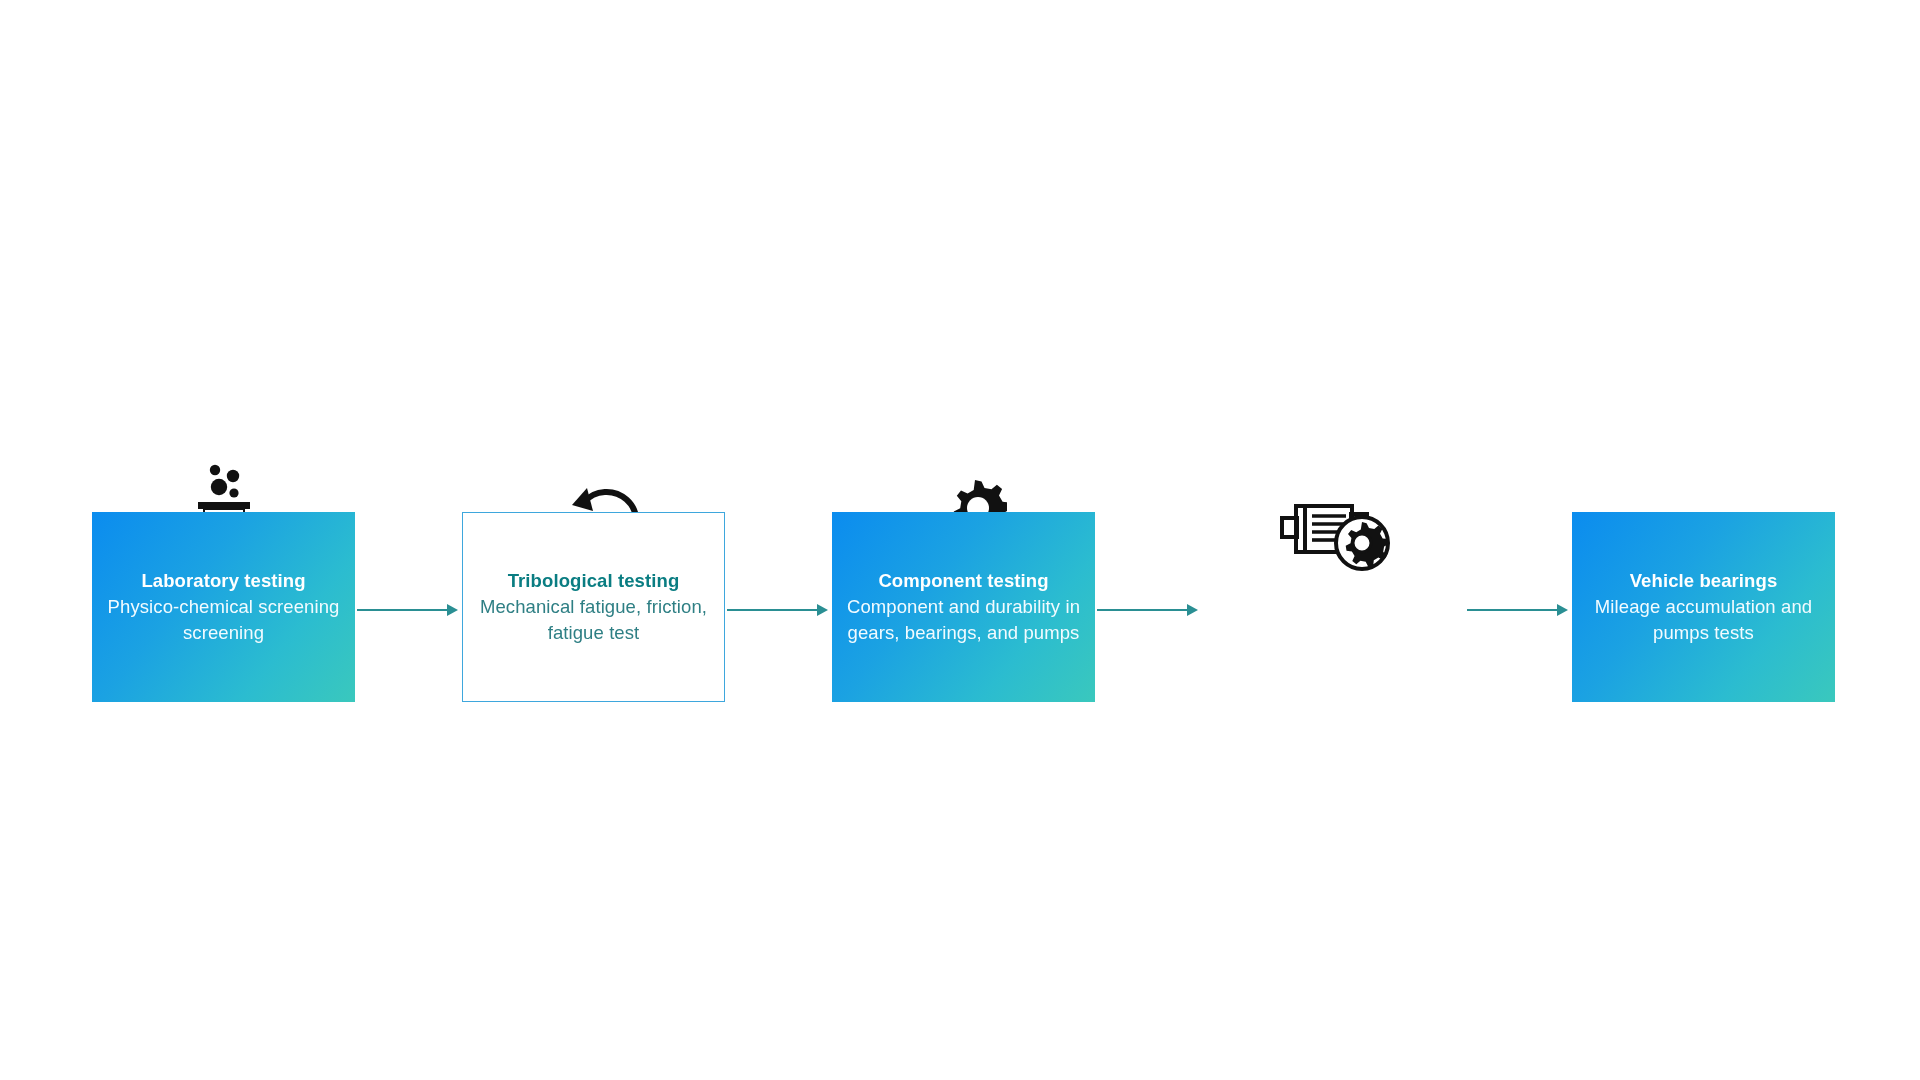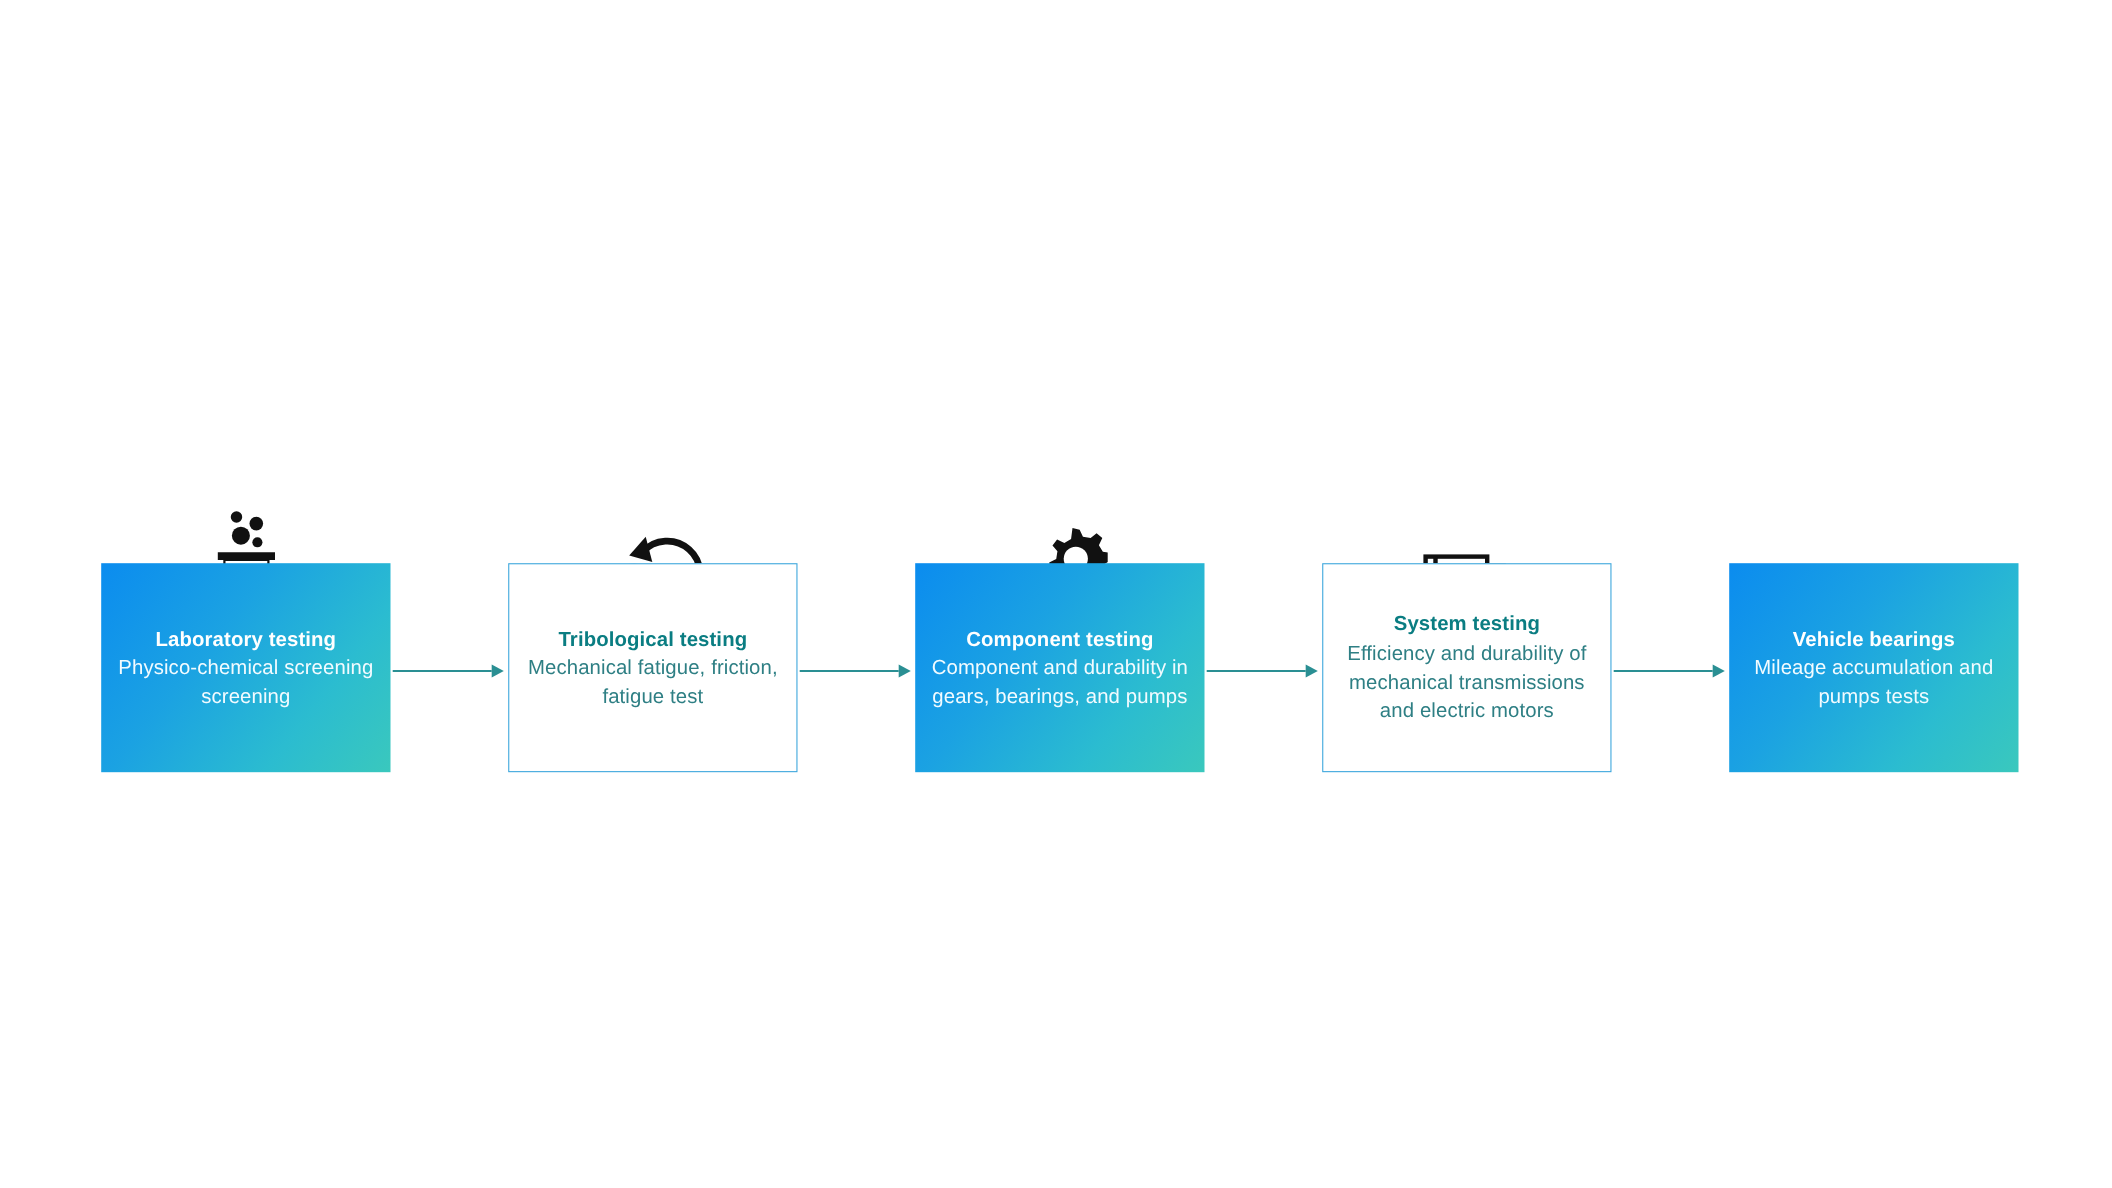--- a/index.html
+++ b/index.html
@@ -222,24 +222,20 @@
             <line x1="34" y1="32" x2="68" y2="32" stroke-width="3.6"></line>
             <line x1="34" y1="40" x2="62" y2="40" stroke-width="3.6"></line>
           </g>
           <g>
             <circle cx="84" cy="43" r="26" fill="#ffffff" stroke="#111111" stroke-width="4"></circle>
             <path d="M84 22 l4.6 1.2 l2.4 4.8 l5.3 .9 l4.1 -3.3 l3.9 3.3 l-2.3 4.9 l2.7 4.6 l5.4 .6 l.8 5.1 l-4.8 2.4 l-.9 5.3 l3.4 4.1 l-3.2 4 l-5 -2.3 l-4.6 2.7 l-.6 5.4 l-5.1 .8 l-2.4 -4.8 l-5.3 -.9 l-4.1 3.4 l-4 -3.2 l2.3 -5 l-2.7 -4.6 l-5.4 -.6 l-.8 -5.1 l4.8 -2.4 l.9 -5.3 l-3.4 -4.1 l3.2 -4 l5 2.3 l4.6 -2.7 z" fill="#111111"></path>
             <circle cx="84" cy="43" r="9" fill="#ffffff" stroke="#111111" stroke-width="3"></circle>
           </g>
         </svg>
       </div>
-      <div class="card outlined">
-        <div class="card-title">System testing</div>
-        <div class="card-desc">Efficiency and durability of mechanical transmissions and electric motors</div>
-      </div>
     </div>
 
     <div class="connector">
       <svg width="107" height="20" viewBox="0 0 107 20" aria-hidden="true">
         <line x1="2" y1="10" x2="92" y2="10" stroke="#2a8f93" stroke-width="1.8"></line>
         <path d="M92 4 L103 10 L92 16 Z" fill="#2a8f93"></path>
       </svg>
     </div>
 
     <div class="stage">

